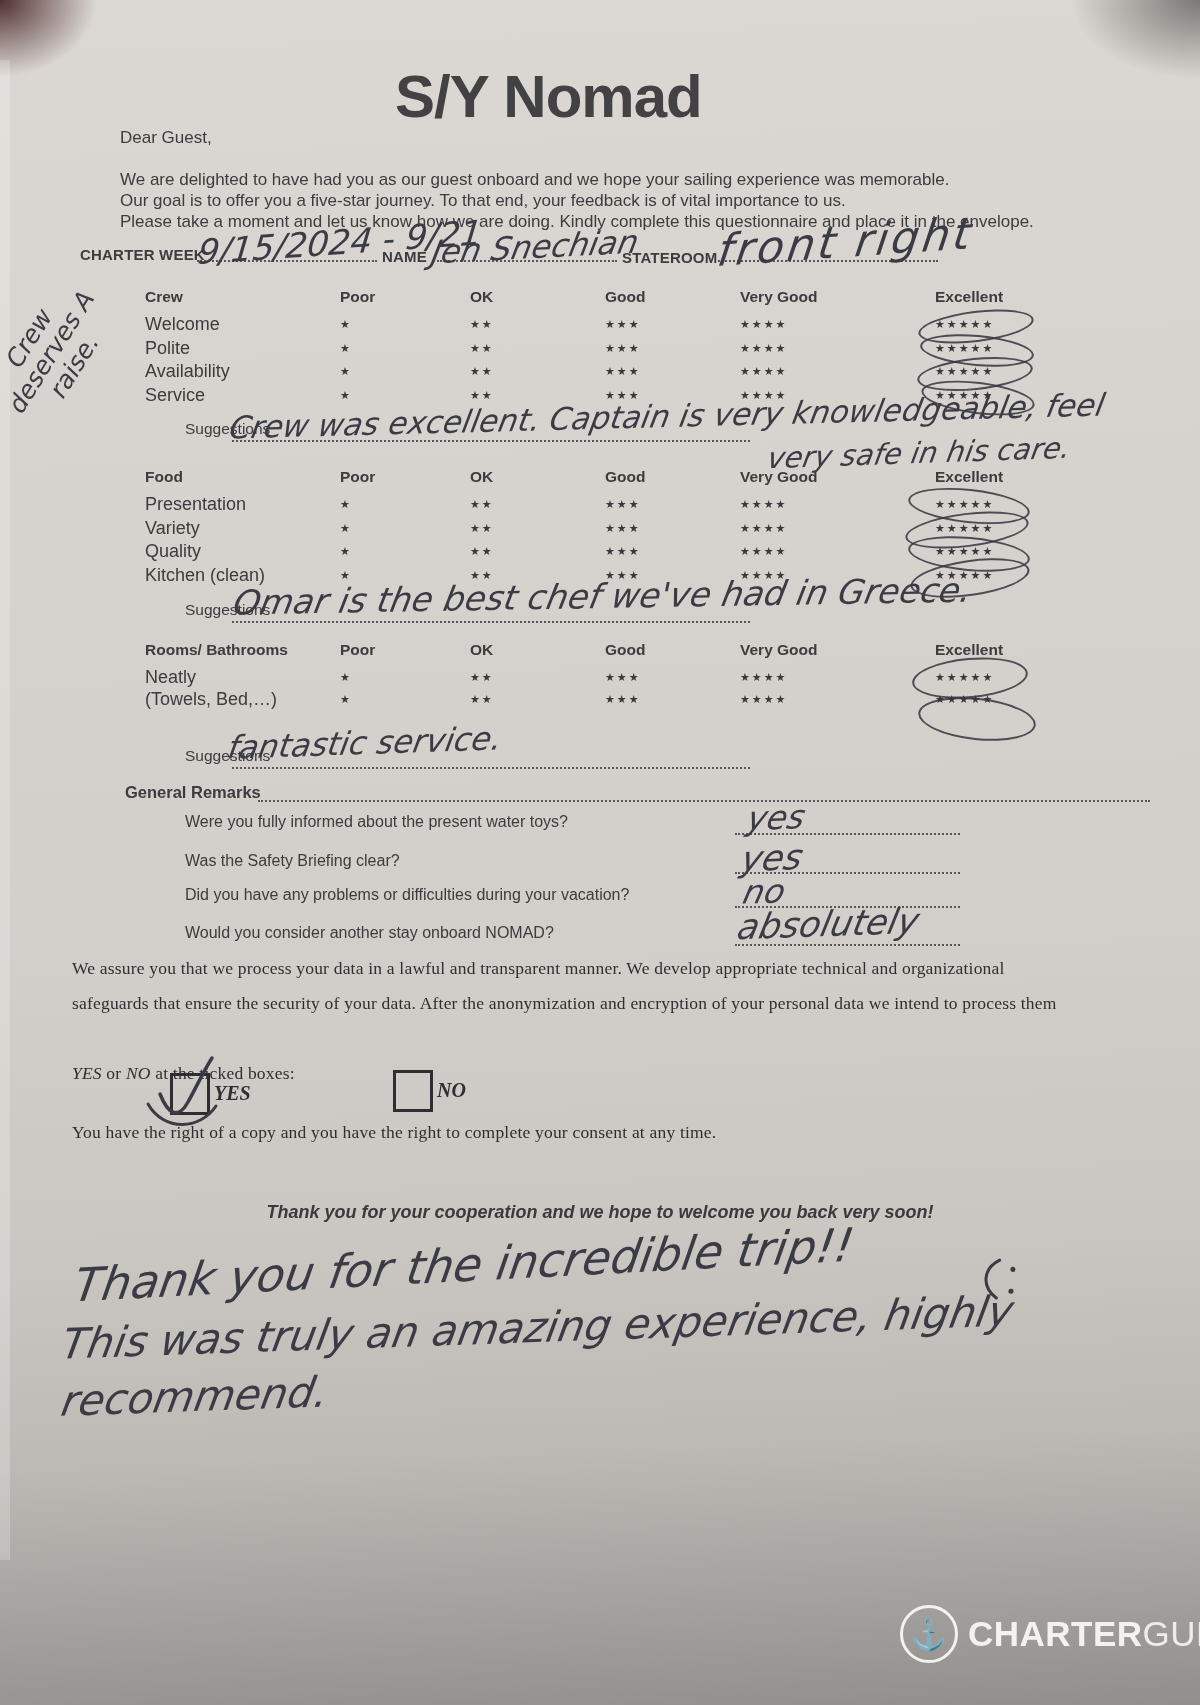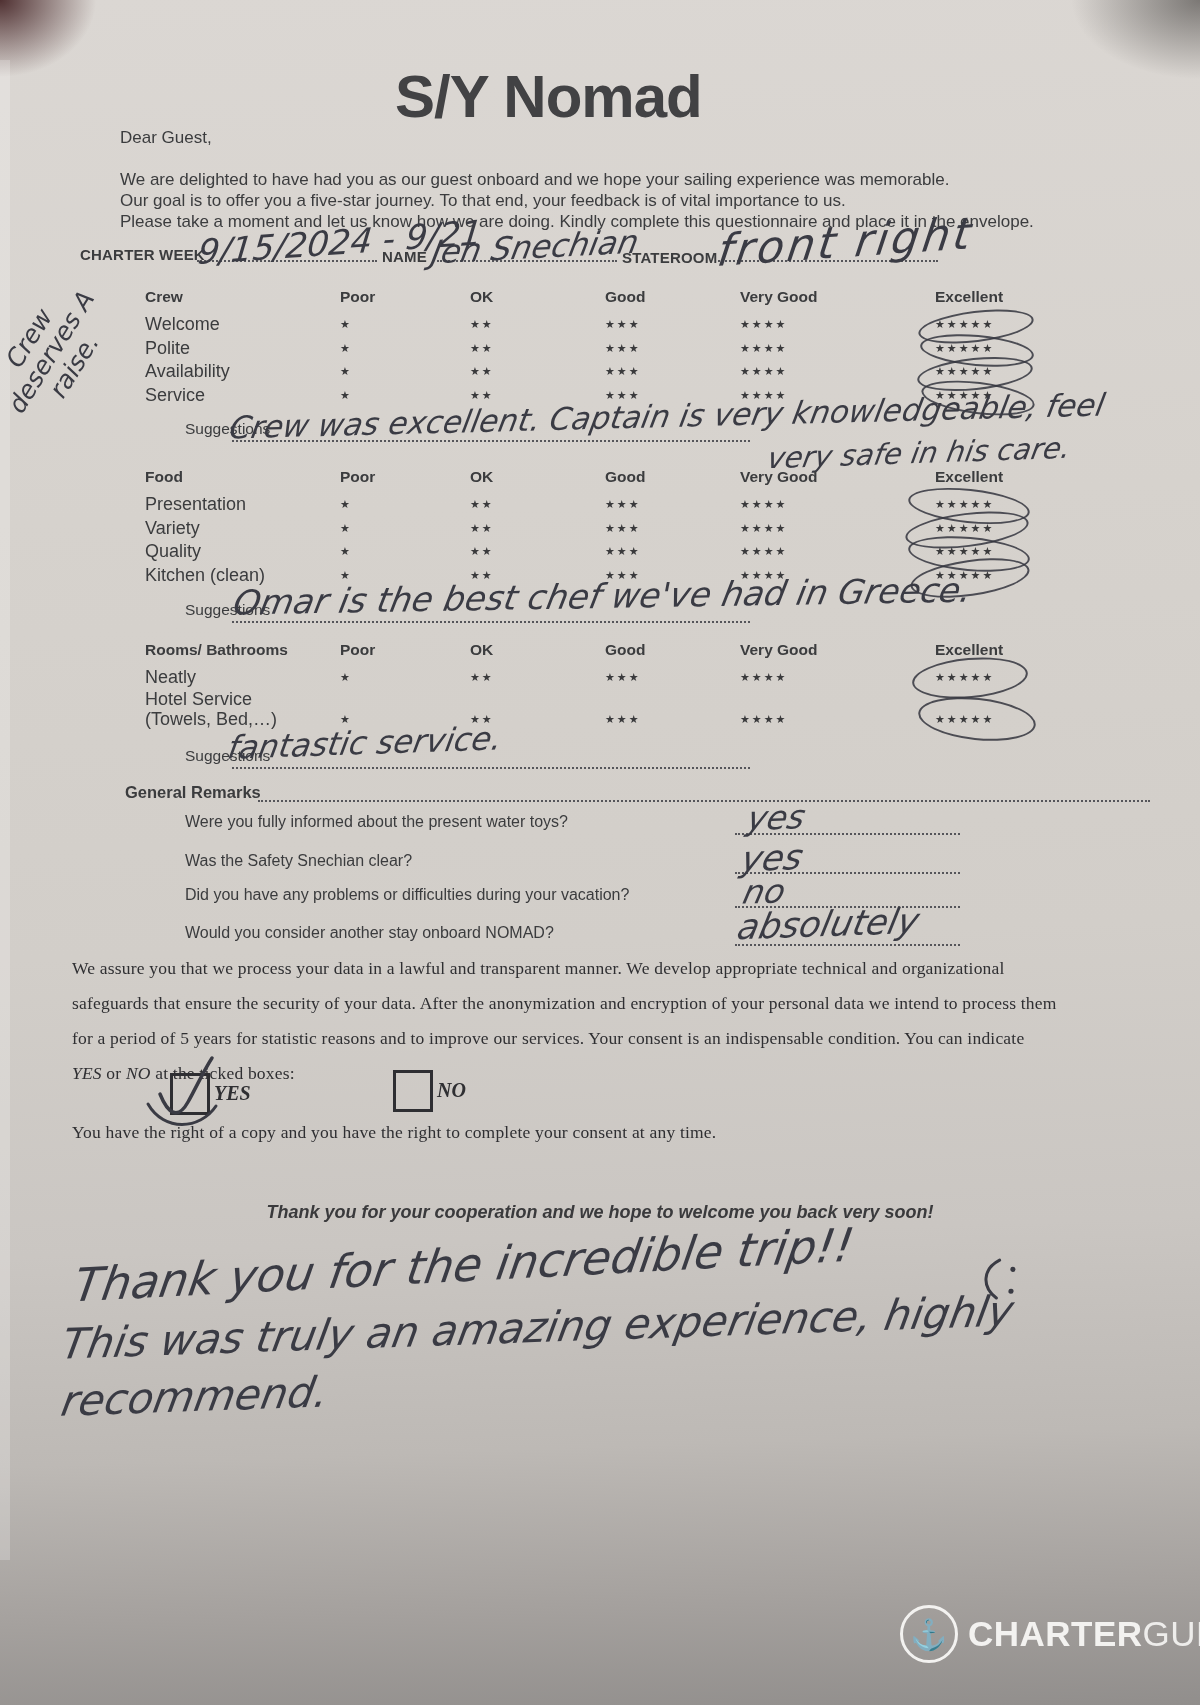--- a/index.html
+++ b/index.html
@@ -167,21 +167,20 @@
     <div class="h">Very Good</div>
     <div class="h">Excellent</div>
 
     <div class="rl">Neatly</div>
     <div class="st">★</div>
     <div class="st">★★</div>
     <div class="st">★★★</div>
     <div class="st">★★★★</div>
     <div class="st">★★★★★</div>
 
-    <div class="rl" style="grid-column:1/7;">Hotel Service</div>
 
     <div class="rl">(Towels, Bed,…)</div>
     <div class="st">★</div>
     <div class="st">★★</div>
     <div class="st">★★★</div>
     <div class="st">★★★★</div>
     <div class="st">★★★★★</div>
   </div>
   <div class="abs ring" style="left:912px; top:658px; width:112px; height:36px; transform:rotate(-5deg);"></div>
   <div class="abs ring" style="left:918px; top:698px; width:114px; height:38px; transform:rotate(6deg);"></div>
@@ -190,35 +189,34 @@
   <div class="abs dotline" style="left:232px; top:767px; width:518px;"></div>
   <div class="abs hand" style="left:228px; top:724px; font-size:32px; transform:rotate(-2deg) skewX(-12deg);">fantastic service.</div>
 
   <div class="abs printed" style="left:85px; top:783px; font-size:16.5px; font-weight:bold;">General Remarks</div>
   <div class="abs dotline" style="left:258px; top:800px; width:892px;"></div>
 
   <div class="abs printed q" style="left:145px; top:813px;">Were you fully informed about the present water toys?</div>
   <div class="abs dotline" style="left:735px; top:833px; width:225px;"></div>
   <div class="abs hand" style="left:748px; top:798px; font-size:33px; transform:rotate(-2deg) skewX(-14deg);">yes</div>
 
-  <div class="abs printed q" style="left:145px; top:852px;">Was the Safety Snechian clear?</div>
+  <div class="abs printed q" style="left:145px; top:852px;">Was the Safety Briefing clear?</div>
   <div class="abs dotline" style="left:735px; top:872px; width:225px;"></div>
   <div class="abs hand" style="left:742px; top:838px; font-size:35px; transform:rotate(-2deg) skewX(-14deg);">yes</div>
 
   <div class="abs printed q" style="left:145px; top:886px;">Did you have any problems or difficulties during your vacation?</div>
   <div class="abs dotline" style="left:735px; top:906px; width:225px;"></div>
   <div class="abs hand" style="left:744px; top:872px; font-size:33px; transform:rotate(-1deg) skewX(-14deg);">no</div>
 
   <div class="abs printed q" style="left:145px; top:924px;">Would you consider another stay onboard NOMAD?</div>
   <div class="abs dotline" style="left:735px; top:944px; width:225px;"></div>
   <div class="abs hand" style="left:738px; top:904px; font-size:35px; transform:rotate(-2deg) skewX(-14deg);">absolutely</div>
 
   <div class="abs serif consent-line" style="left:72px; top:958px;">We assure you that we process your data in a lawful and transparent manner. We develop appropriate technical and organizational</div>
   <div class="abs serif consent-line" style="left:72px; top:993px;text-align:right;">safeguards that ensure the security of your data. After the anonymization and encryption of your personal data we intend to process them</div>
-  <div class="abs serif consent-line" style="left:72px; top:1028px;">for a period of 5 years for statistic reasons and to improve our services. Your consent is an indispensable condition. You can indicate</div>
   <div class="abs serif consent-line" style="left:72px; top:1063px;"><i>YES</i><span> or </span><i>NO</i><span> at the ticked boxes:</span></div>
 
   <div class="abs cbox" style="left:170px; top:1073px;"></div>
   <div class="abs cbl" style="left:214px; top:1082px;">YES</div>
   <svg class="abs" style="left:138px; top:1052px;" width="120" height="90" viewBox="0 0 120 90">
     <path d="M22 42 C 30 62, 40 68, 50 50 C 58 36, 66 18, 74 6" stroke="#3a3b44" stroke-width="3.5" fill="none" stroke-linecap="round"></path>
     <path d="M10 52 C 26 80, 62 78, 78 54" stroke="#3a3b44" stroke-width="3" fill="none" stroke-linecap="round"></path>
   </svg>
   <div class="abs cbox" style="left:393px; top:1070px;"></div>
   <div class="abs cbl" style="left:437px; top:1079px;">NO</div>

